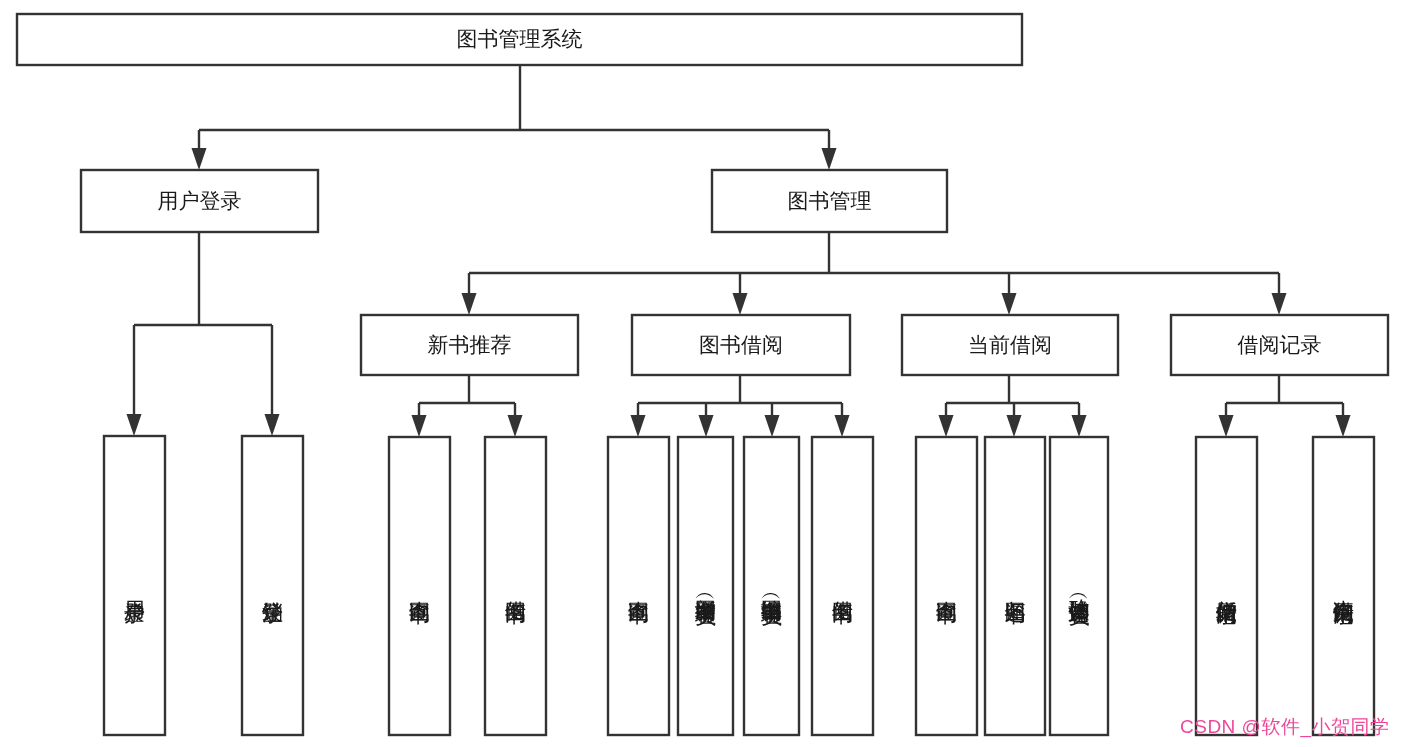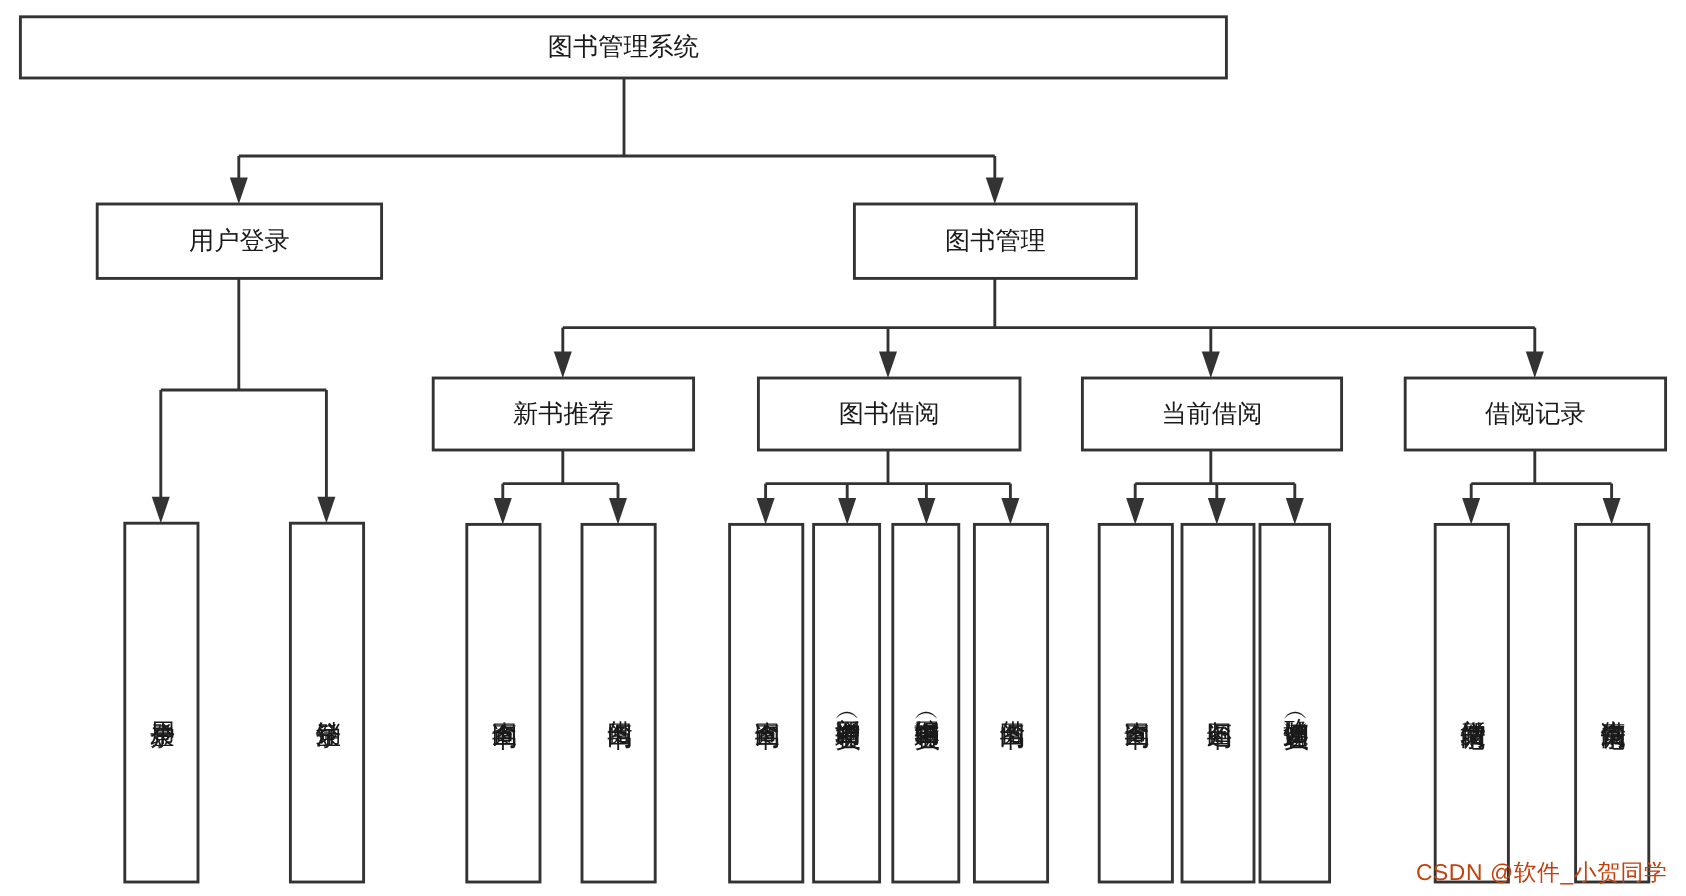--- a/index.html
+++ b/index.html
@@ -171,14 +171,14 @@
       <div class="node-label-v" style="left: 608px; top: 437px; width: 61px; height: 298px;">查询图书</div>
       <div class="node-label-v" style="left: 678px; top: 437px; width: 55px; height: 298px;">新增图书（管理员）</div>
       <div class="node-label-v" style="left: 744px; top: 437px; width: 55px; height: 298px;">编辑图书（管理员）</div>
       <div class="node-label-v" style="left: 812px; top: 437px; width: 61px; height: 298px;">借阅图书</div>
       <div class="node-label-v" style="left: 916px; top: 437px; width: 61px; height: 298px;">查询图书</div>
       <div class="node-label-v" style="left: 985px; top: 437px; width: 60px; height: 298px;">归还图书</div>
       <div class="node-label-v" style="left: 1050px; top: 437px; width: 58px; height: 298px;">确认归还（管理员）</div>
       <div class="node-label-v" style="left: 1196px; top: 437px; width: 61px; height: 298px;">新增借阅记录</div>
       <div class="node-label-v" style="left: 1313px; top: 437px; width: 61px; height: 298px;">查询借阅记录</div>
     </div>
-  <div class="watermark" style="left: 1180px; top: 714px; color: #c2410c;">CSDN @软件_小贺同学</div>
+  <div class="watermark" style="left: 1180px; top: 714px; color: #ec4899;">CSDN @软件_小贺同学</div>
 </div>
 
 </body></html>

